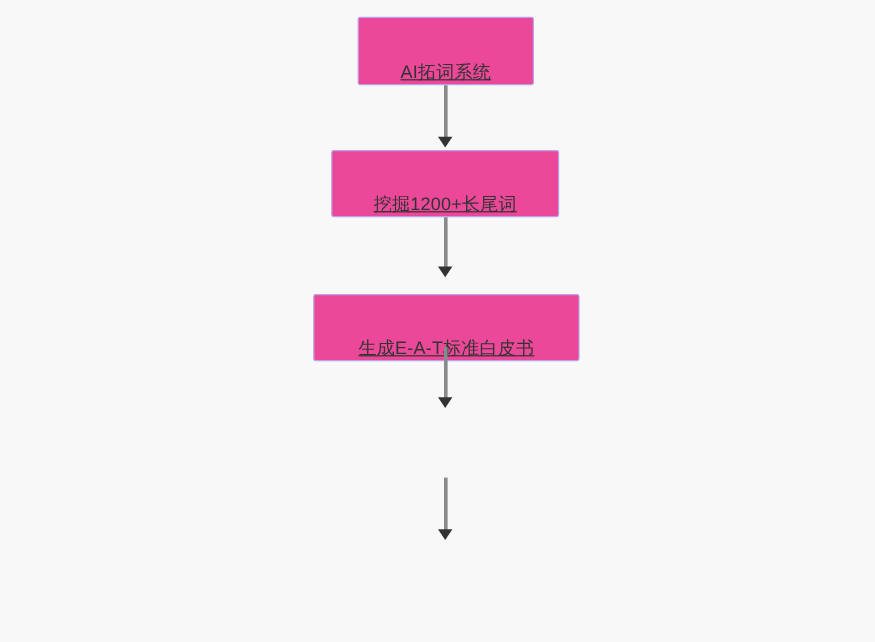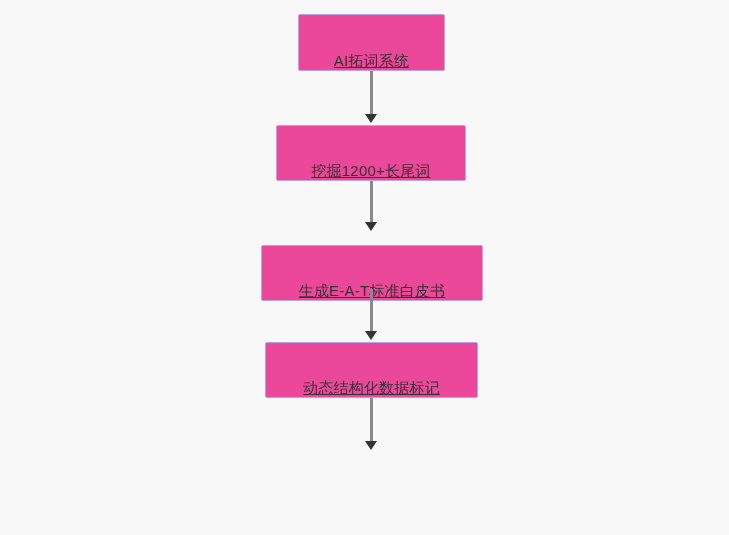--- a/index.html
+++ b/index.html
@@ -71,21 +71,18 @@
   <div class="edge" style="left:370px; top:181px; height:43px;"></div>
   <div class="arrowhead" style="left:365px; top:222px;"></div>
 
   <div class="node" style="left:261px; top:233px; width:222px; height:56px;margin-top:12px;">
     <span class="node-label">生成E-A-T标准白皮书</span>
   </div>
 
   <div class="edge" style="left:370px; top:289px; height:44px;"></div>
   <div class="arrowhead" style="left:365px; top:331px;"></div>
 
-  <div class="node" style="left:265px; top:342px; width:213px; height:56px;">
-    <span class="node-label">动态结构化数据标记</span>
-  </div>
 
   <div class="edge" style="left:370px; top:398px; height:44px;"></div>
   <div class="arrowhead" style="left:365px; top:441px;"></div>
 
 
 </div>
 
 </body></html>

